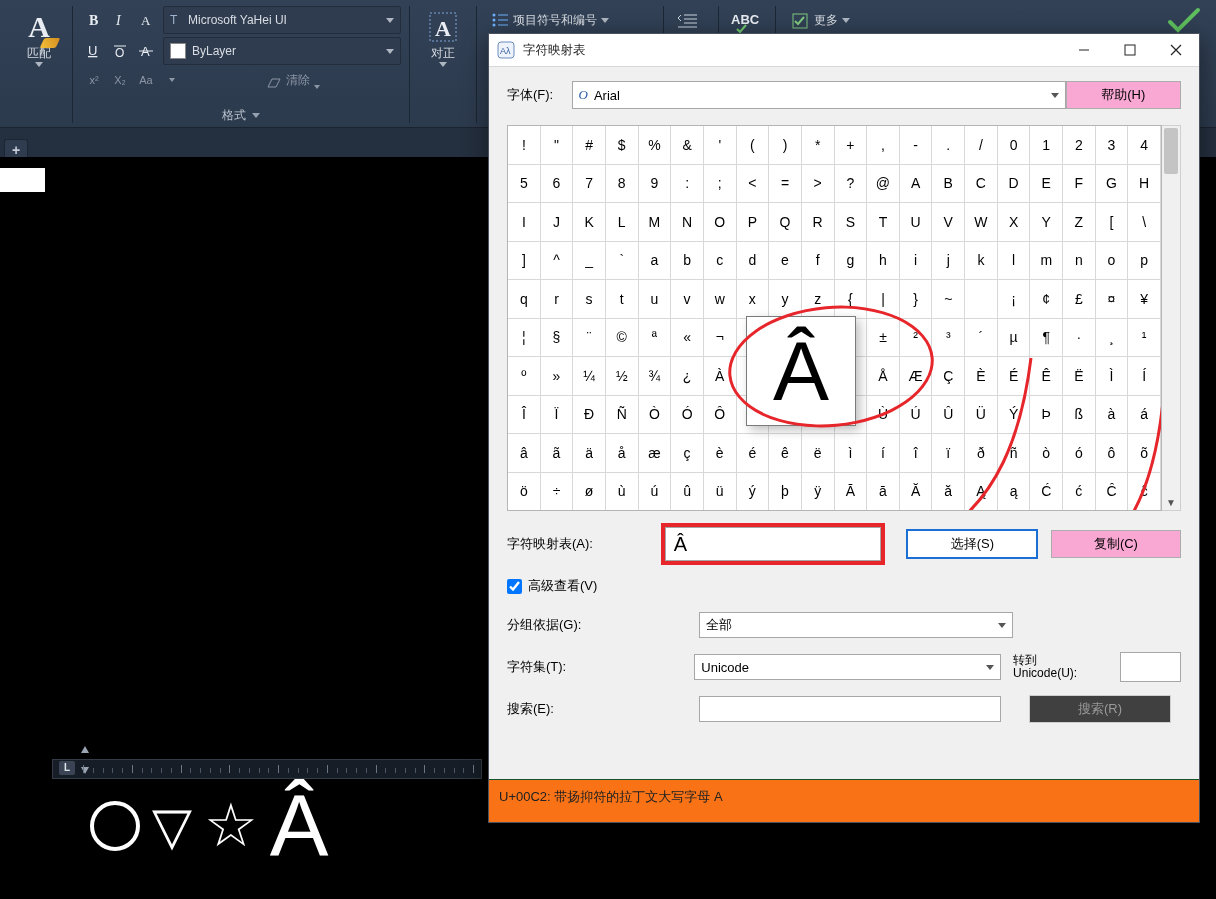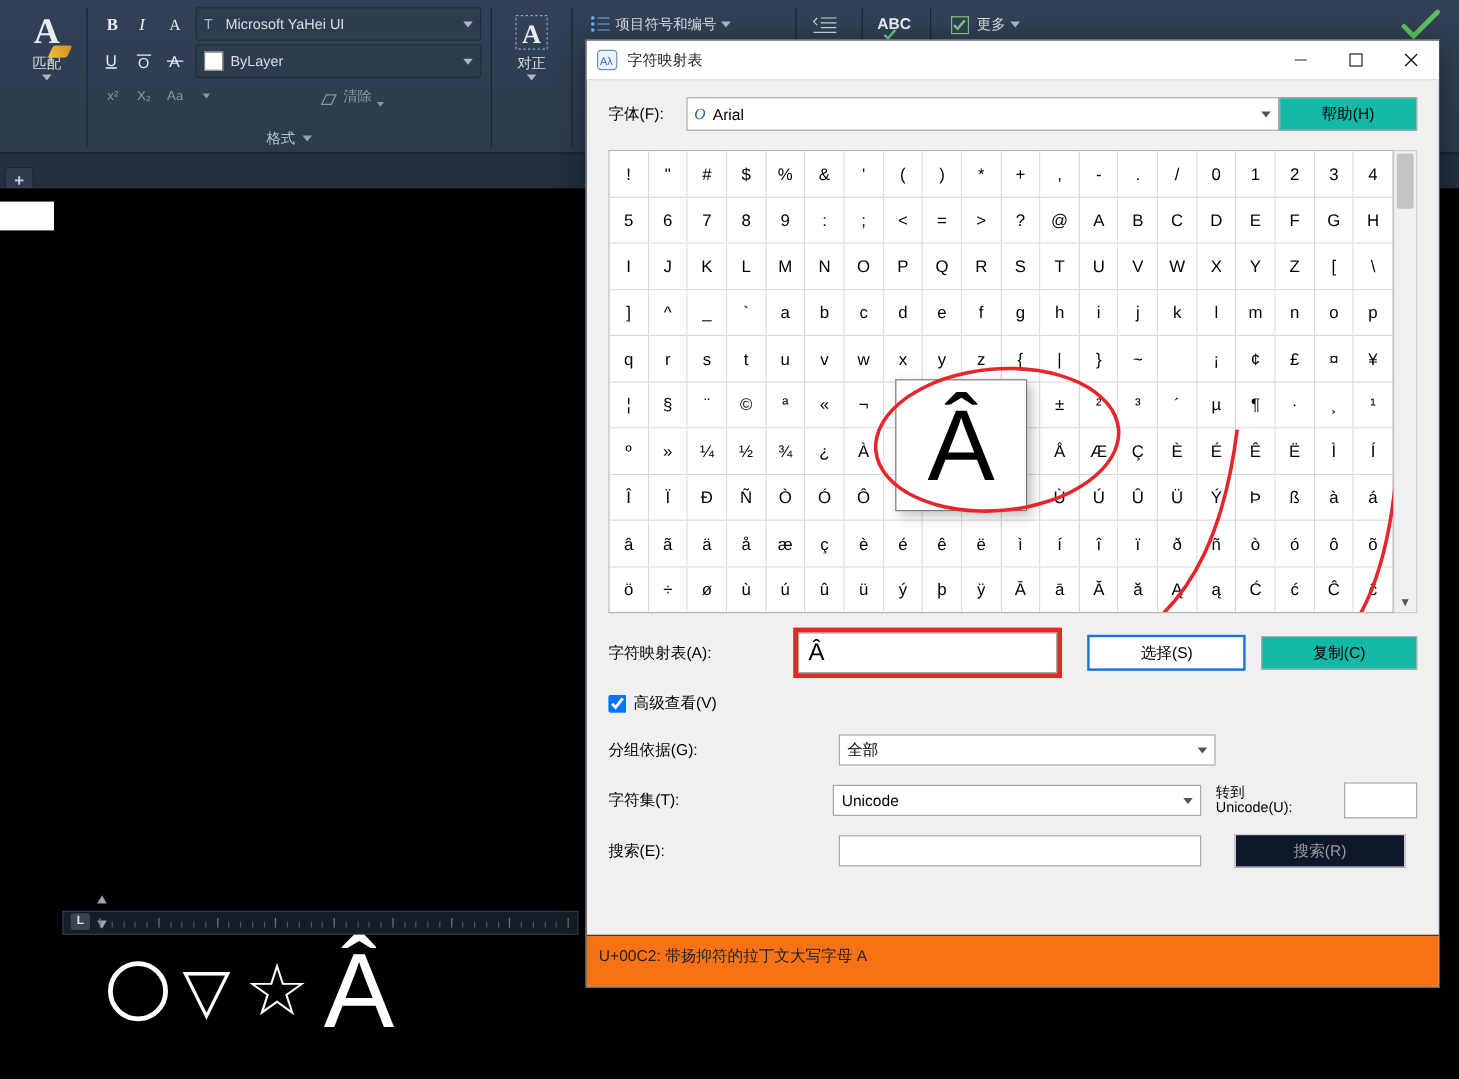--- a/index.html
+++ b/index.html
@@ -43,23 +43,23 @@
 .titlebar{height:32px;background:#fff;display:flex;align-items:center;padding:0 0 0 8px;border-bottom:1px solid #d8d8d8}
 .titlebar .ico{width:18px;height:18px;margin-right:8px}
 .titlebar .t{font-size:12.5px;color:#222}
 .titlebar .winbtns{margin-left:auto;display:flex}
 .winbtn{width:46px;height:32px;display:flex;align-items:center;justify-content:center;cursor:pointer}
 .dlg-body{flex:1;padding:14px 18px 8px 18px;display:flex;flex-direction:column;overflow:hidden}
 .fld-row{display:flex;align-items:center;margin-bottom:12px;height:28px}
 .fld-row .lbl{width:80px;font-size:13px}
 .combo{flex:0 0 480px;height:26px;background:#fff;border:1px solid #a7a7a7;display:flex;align-items:center;padding:0 6px;font-size:13px;cursor:pointer}
 .combo .tri{margin-left:auto;width:0;height:0;border-left:4px solid transparent;border-right:4px solid transparent;border-top:5px solid #555}
-.btn{height:26px;padding:0 18px;background:#14b8a6;border:1px solid #acacac;font-size:13px;cursor:pointer;display:flex;align-items:center;justify-content:center}
+.btn{height:26px;padding:0 18px;background:#f9a8d4;border:1px solid #acacac;font-size:13px;cursor:pointer;display:flex;align-items:center;justify-content:center}
 .btn.primary{border:2px solid #1a6fd6;background:#fff}
-.btn.disabled{color:#9a9a9a;background:#0f172a;border-color:#cfcfcf;cursor:default}
+.btn.disabled{color:#9a9a9a;background:#404040;border-color:#cfcfcf;cursor:default}
 .grid-wrap{position:relative;margin:4px 0 10px 0;display:flex;height:386px}
 .grid-scroll{flex:1;border:1px solid #b5b5b5;background:#fff;overflow:hidden;position:relative}
 .grid{display:grid;grid-template-columns:repeat(20,1fr);grid-auto-rows:38.5px}
 .cell{border-right:1px solid #d8d8d8;border-bottom:1px solid #d8d8d8;display:flex;align-items:center;justify-content:center;font:14px Arial;cursor:pointer;background:#fff}
 .vscroll{width:18px;background:#f0f0f0;border:1px solid #cfcfcf;border-left:none;position:relative}
 .vscroll .thumb{position:absolute;left:2px;right:2px;top:2px;height:46px;background:#c4c4c4;border-radius:2px}
 .vscroll .arr{position:absolute;left:0;right:0;height:16px;display:flex;align-items:center;justify-content:center;color:#555;font-size:10px}
 .vscroll .arr.bot{bottom:0}
 .mag{position:absolute;left:238px;top:190px;width:108px;height:108px;background:#fff;border:1px solid #7a7a7a;box-shadow:4px 4px 10px rgba(0,0,0,.25);display:flex;align-items:center;justify-content:center;font:400 84px Arial}
 .ellipse{position:absolute;border:3px solid #e6262b;border-radius:50%;left:220px;top:180px;width:200px;height:115px;transform:rotate(-5deg);pointer-events:none}

